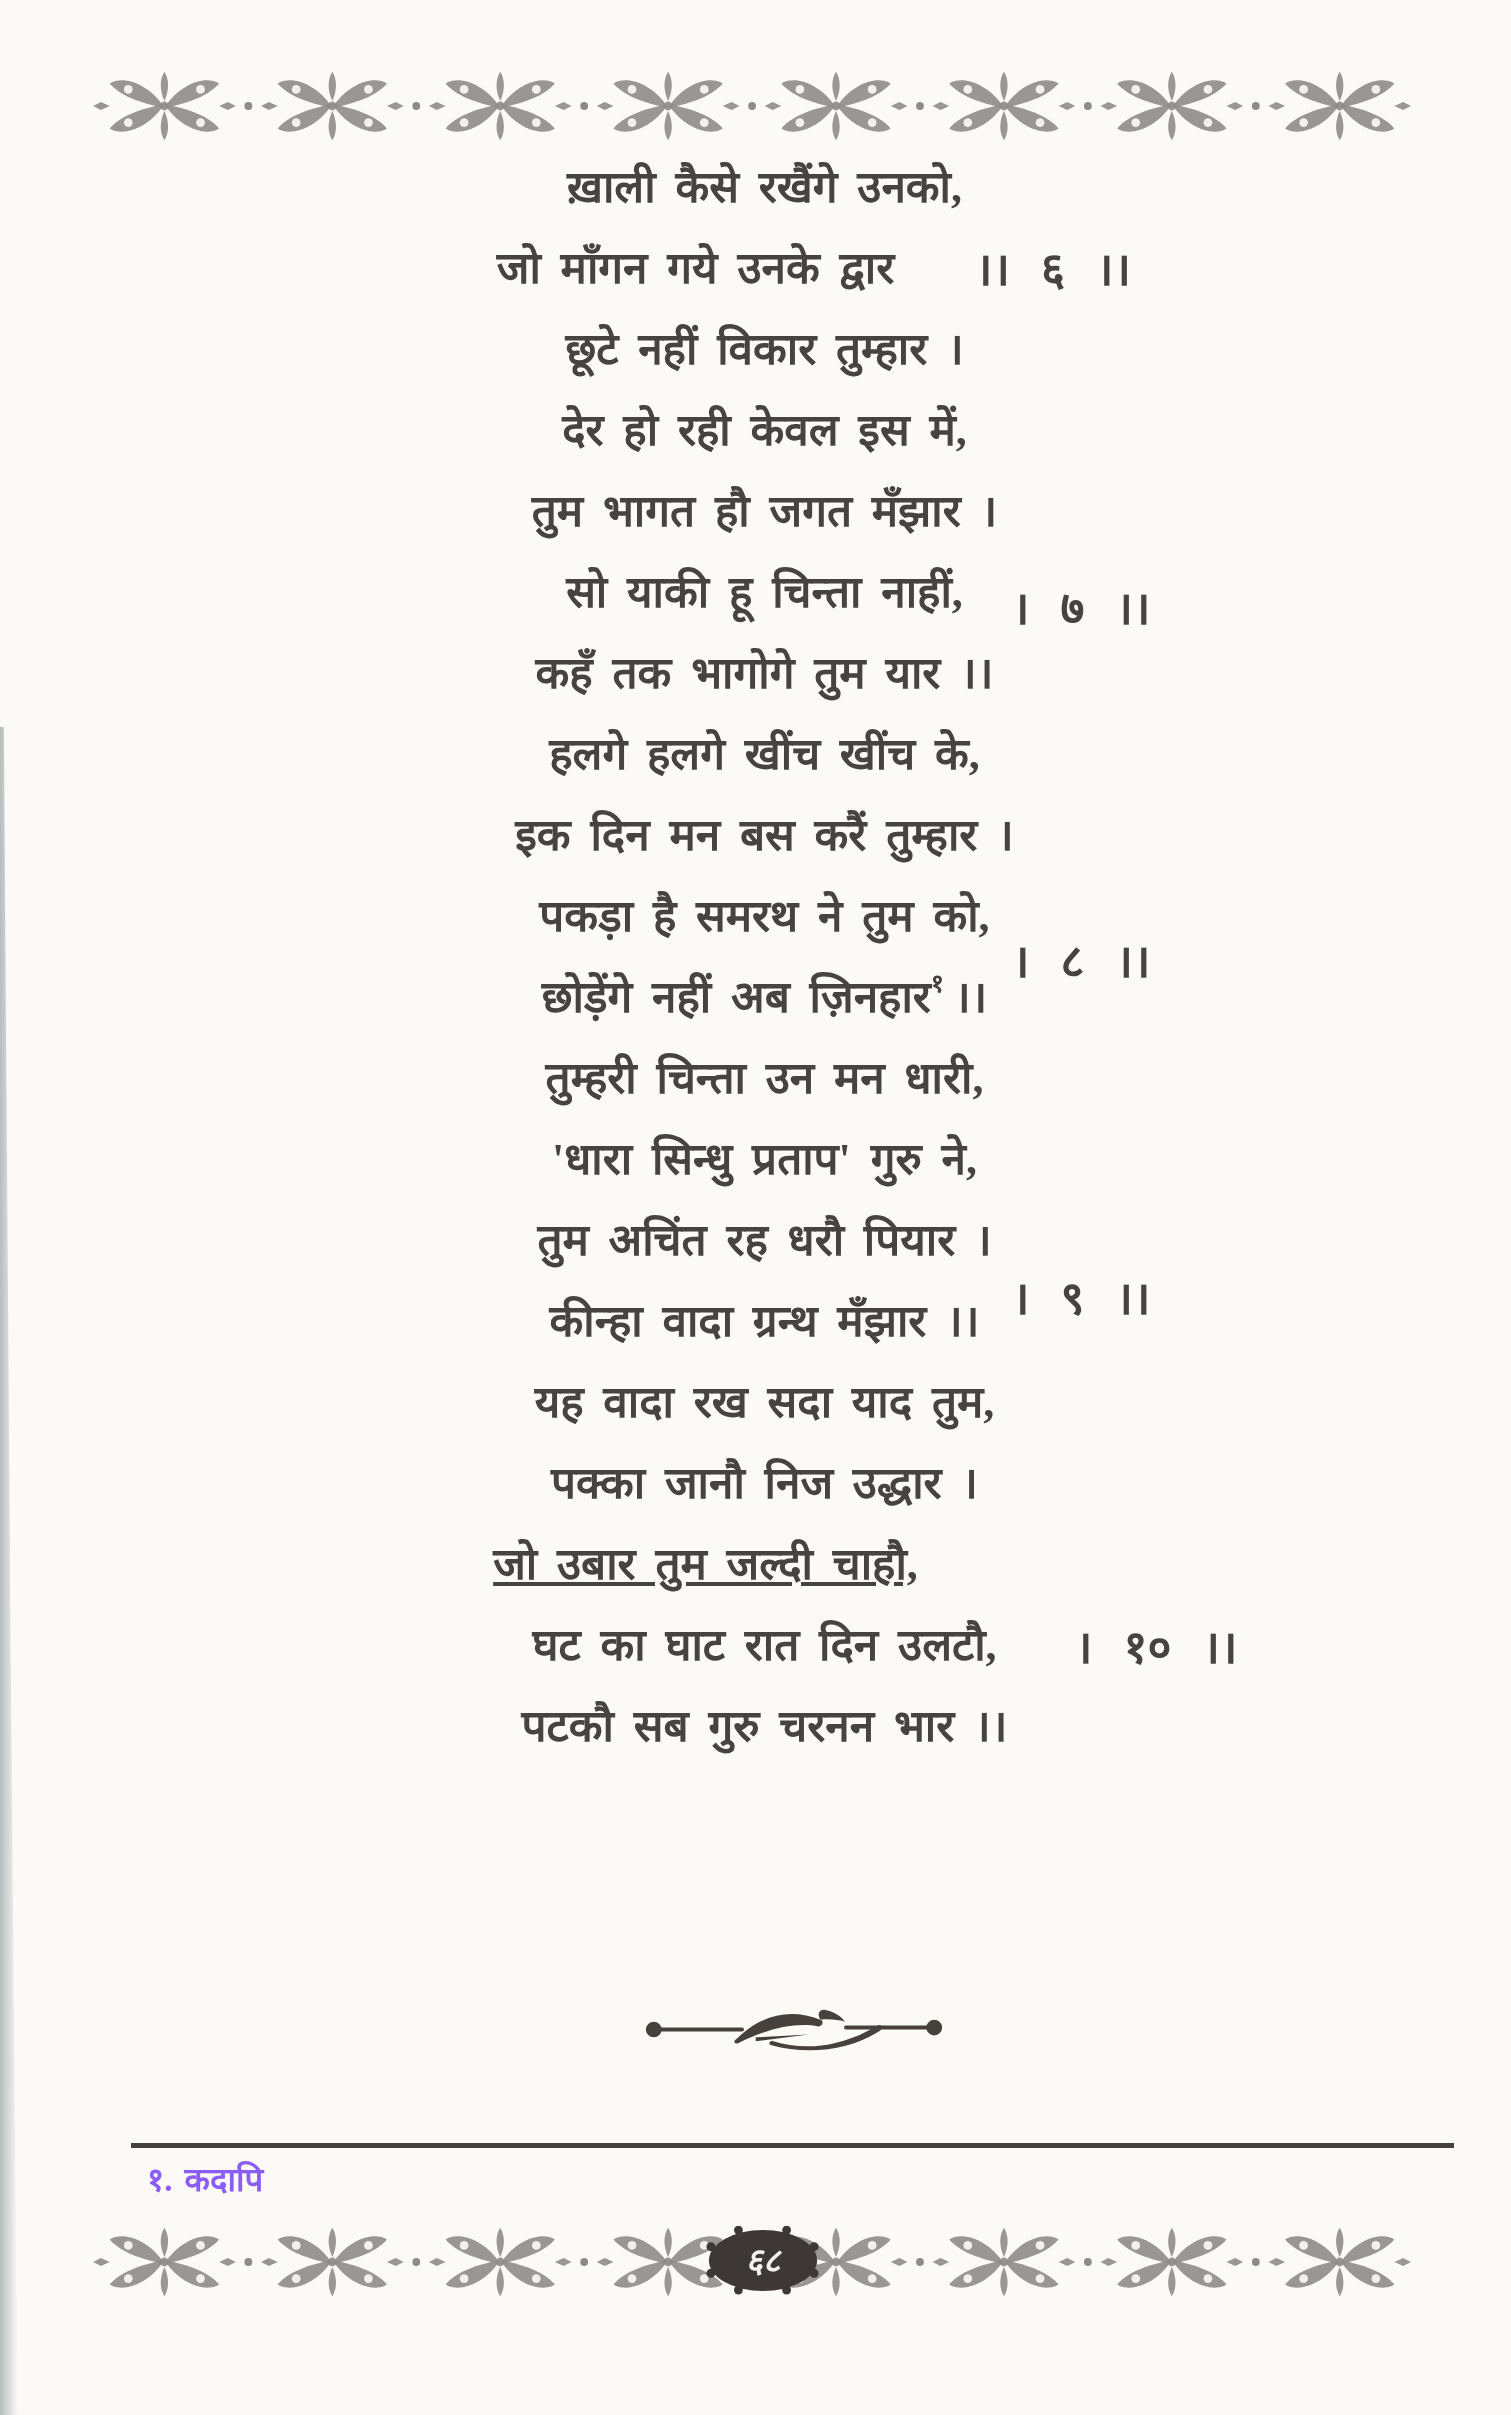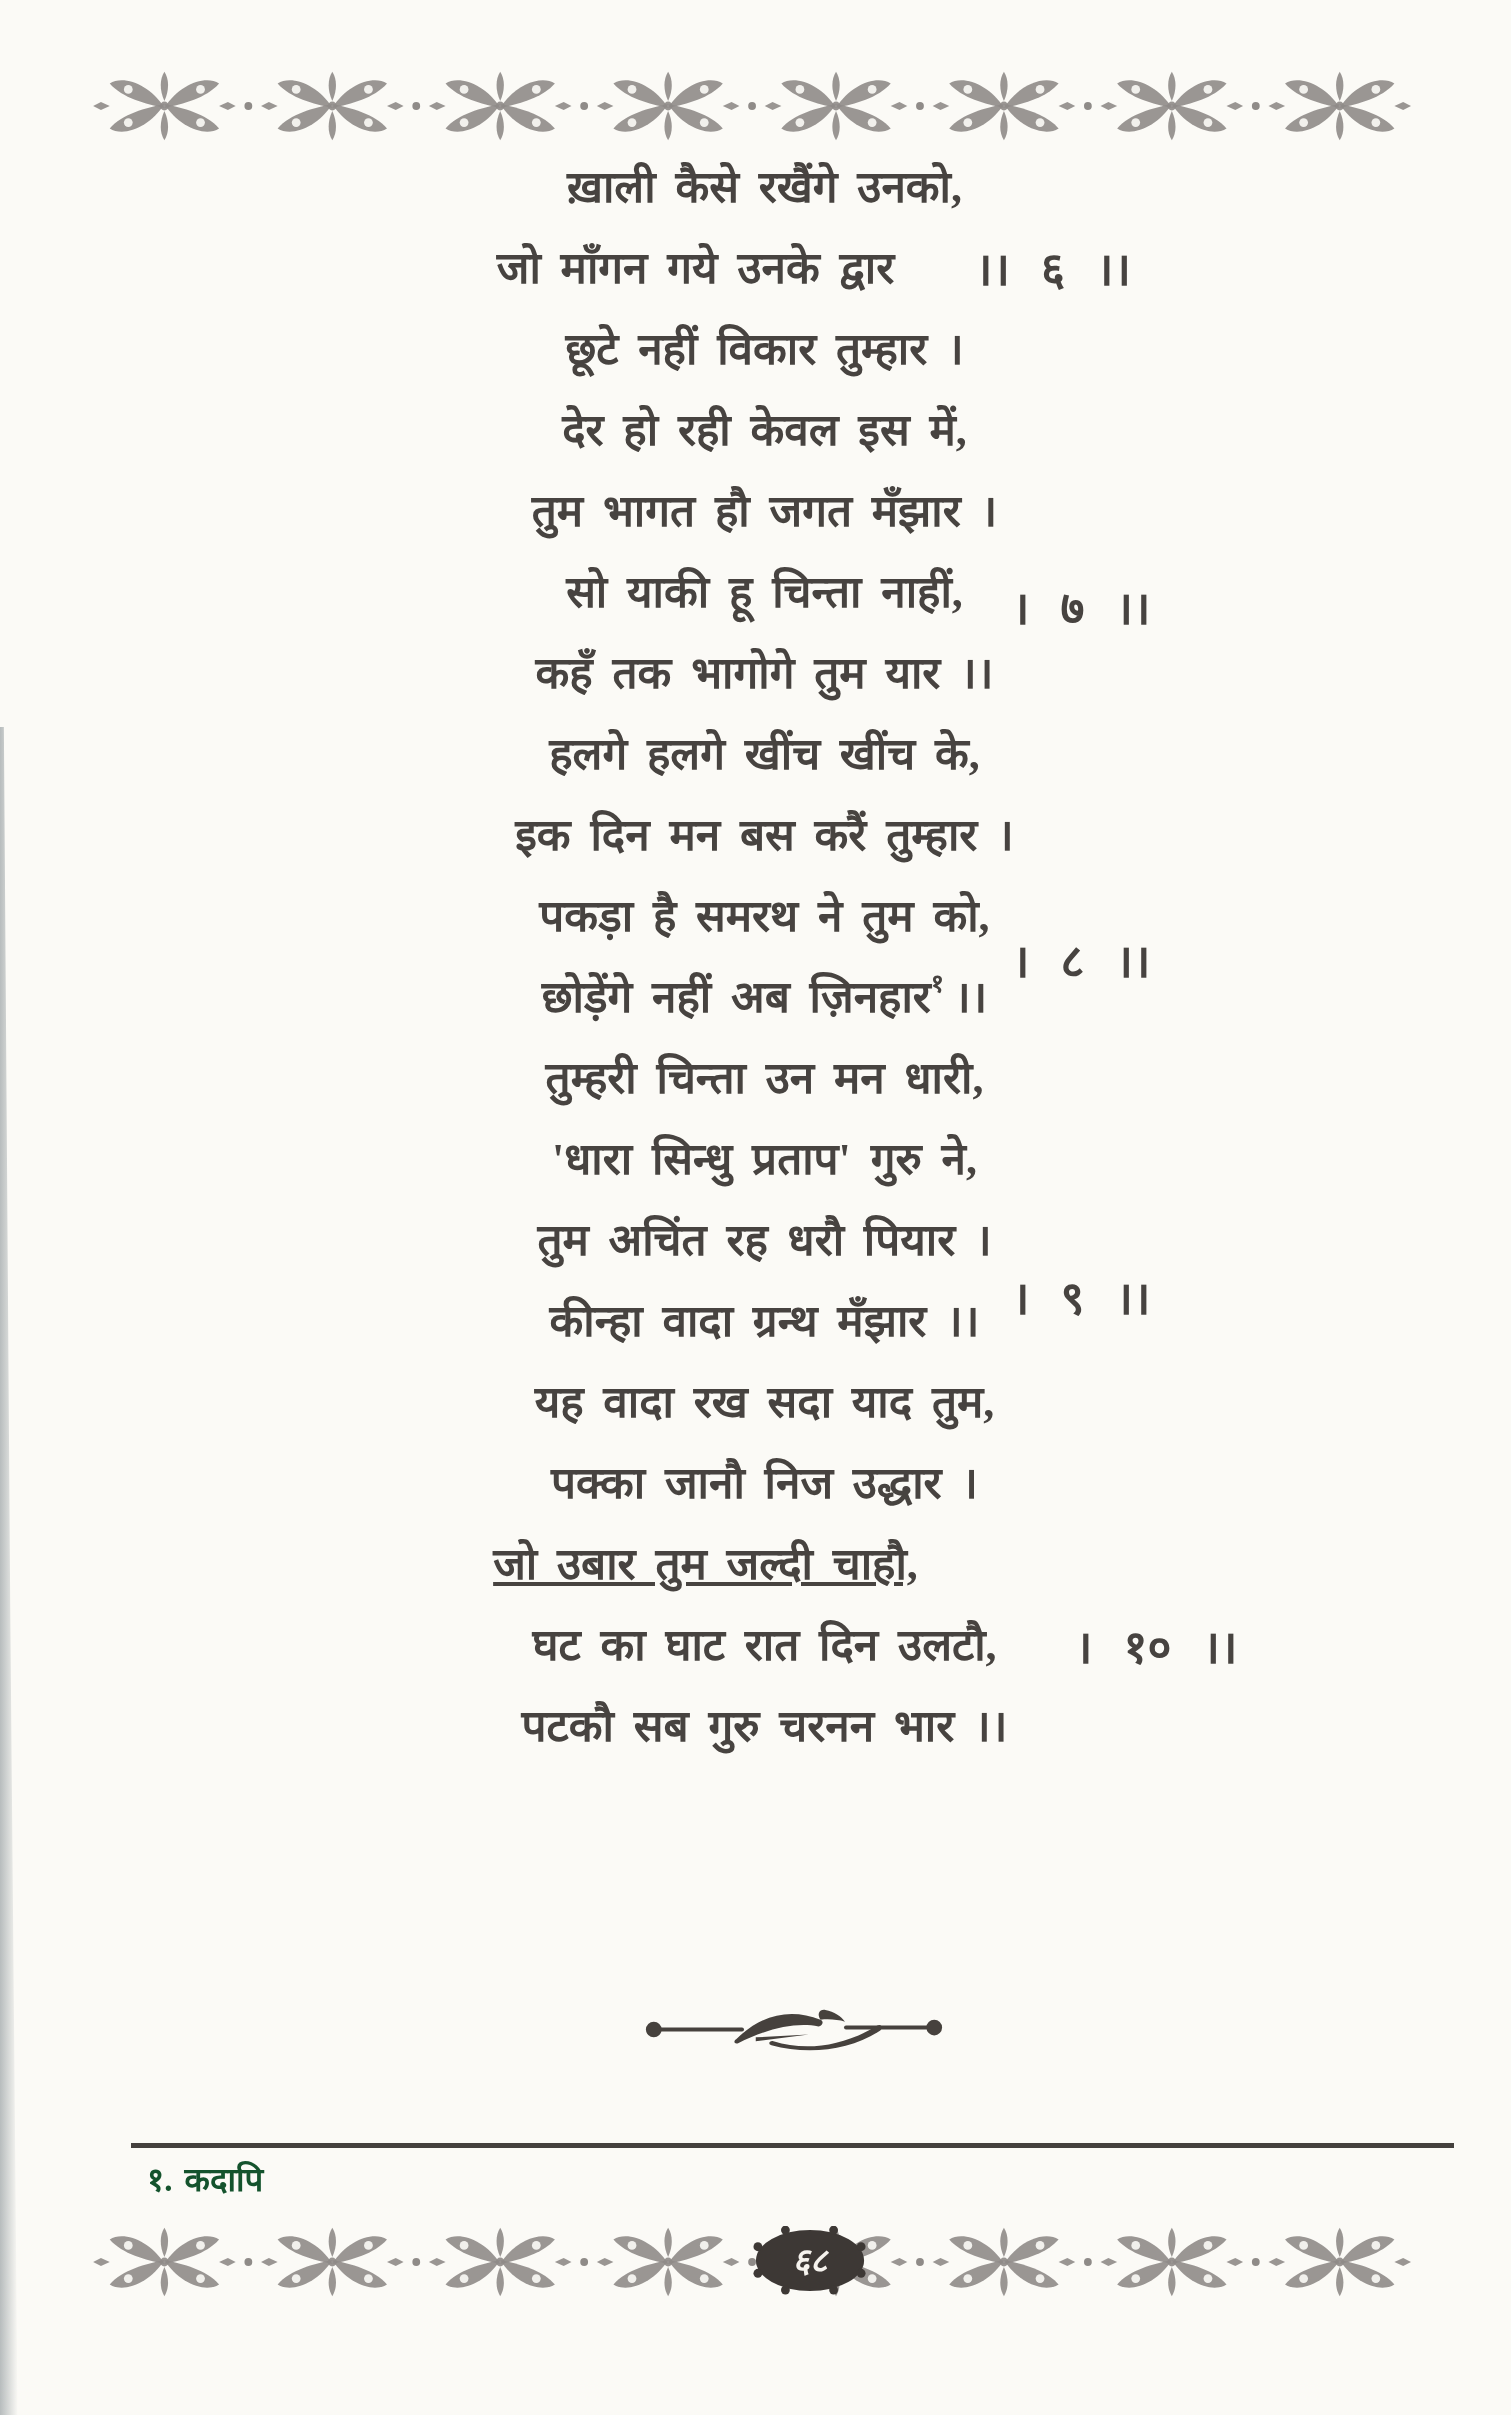--- a/index.html
+++ b/index.html
@@ -42,24 +42,24 @@
   .vm7{left:1012px;top:580px;}
   .vm8{left:1012px;top:933px;}
   .vm9{left:1012px;top:1270px;}
   .vm10{left:1027px;top:1619px;margin-left:48px;}
   
   .tailpiece{position:absolute;left:642px;top:2000px;}
   
   .footnote-rule{position:absolute;left:131px;top:2143px;width:1323px;height:4.9px;background:#44403d;}
   .footnote{
     position:absolute;left:147px;top:2156px;
-    font-size:33px;font-weight:600;color:#14532d;word-spacing:3.9px;
+    font-size:33px;font-weight:600;color:#8b5cf6;word-spacing:3.9px;
   }
   
-  .badge{position:absolute;left:751px;top:2226px;}
+  .badge{position:absolute;left:704px;top:2226px;}
 </style>
 </head>
 <body>
 
 <svg width="0" height="0" style="position:absolute" aria-hidden="true">
   <defs>
     <g id="fm" fill="#8f8b88" fill-opacity="0.9">
       <path d="M0,2 C-15,-22 -42,-32 -56,-23 C-43,-8 -19,-2 0,2 Z"></path>
       <path d="M0,2 C15,-22 42,-32 56,-23 C43,-8 19,-2 0,2 Z"></path>
       <path d="M0,-2 C-15,22 -42,32 -56,23 C-43,8 -19,2 0,-2 Z"></path>

